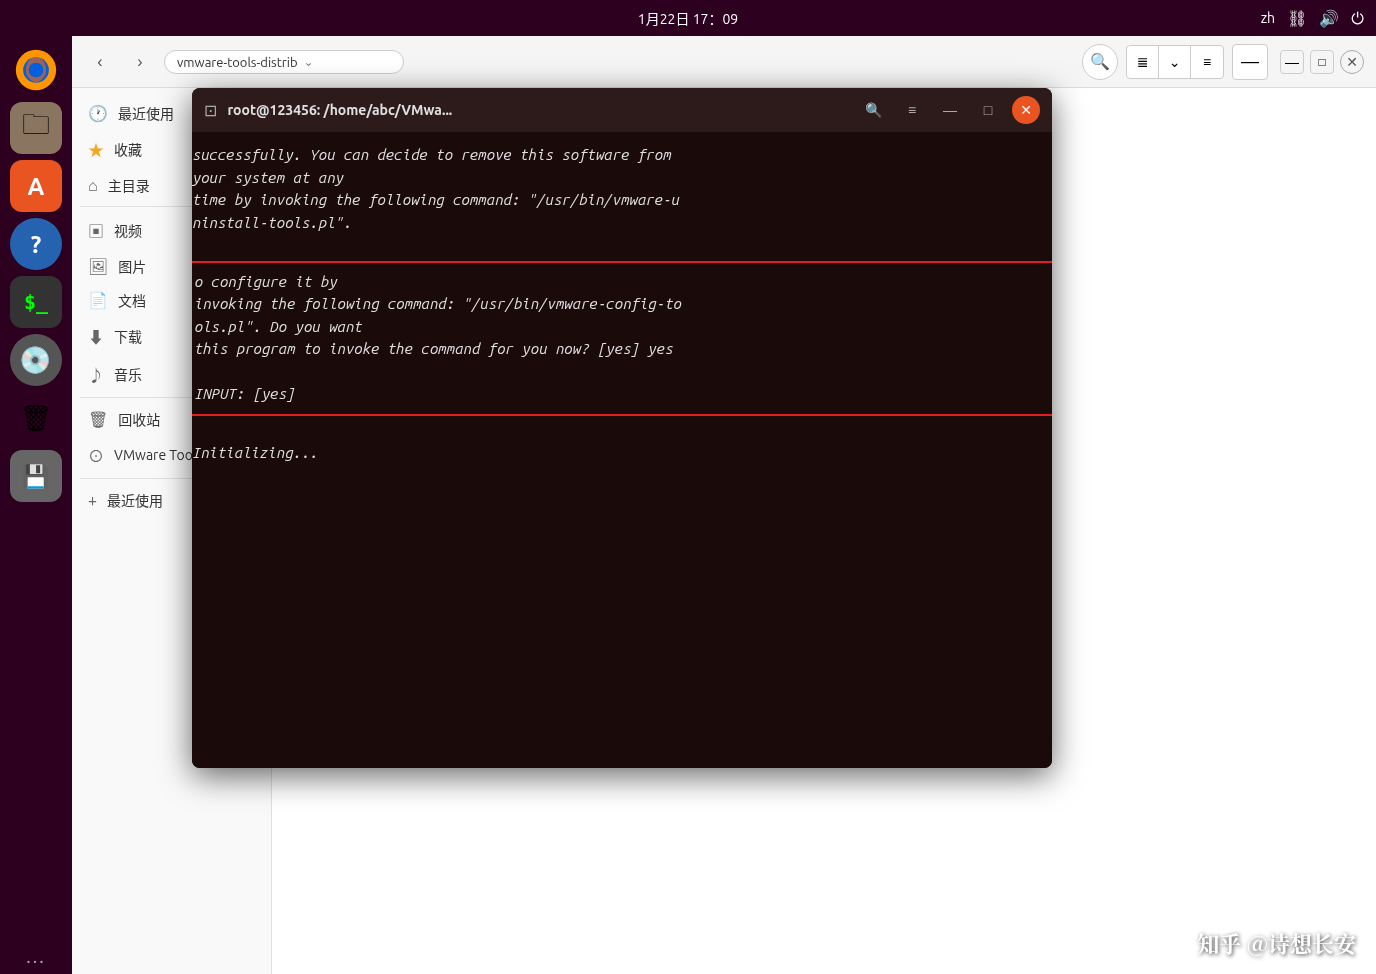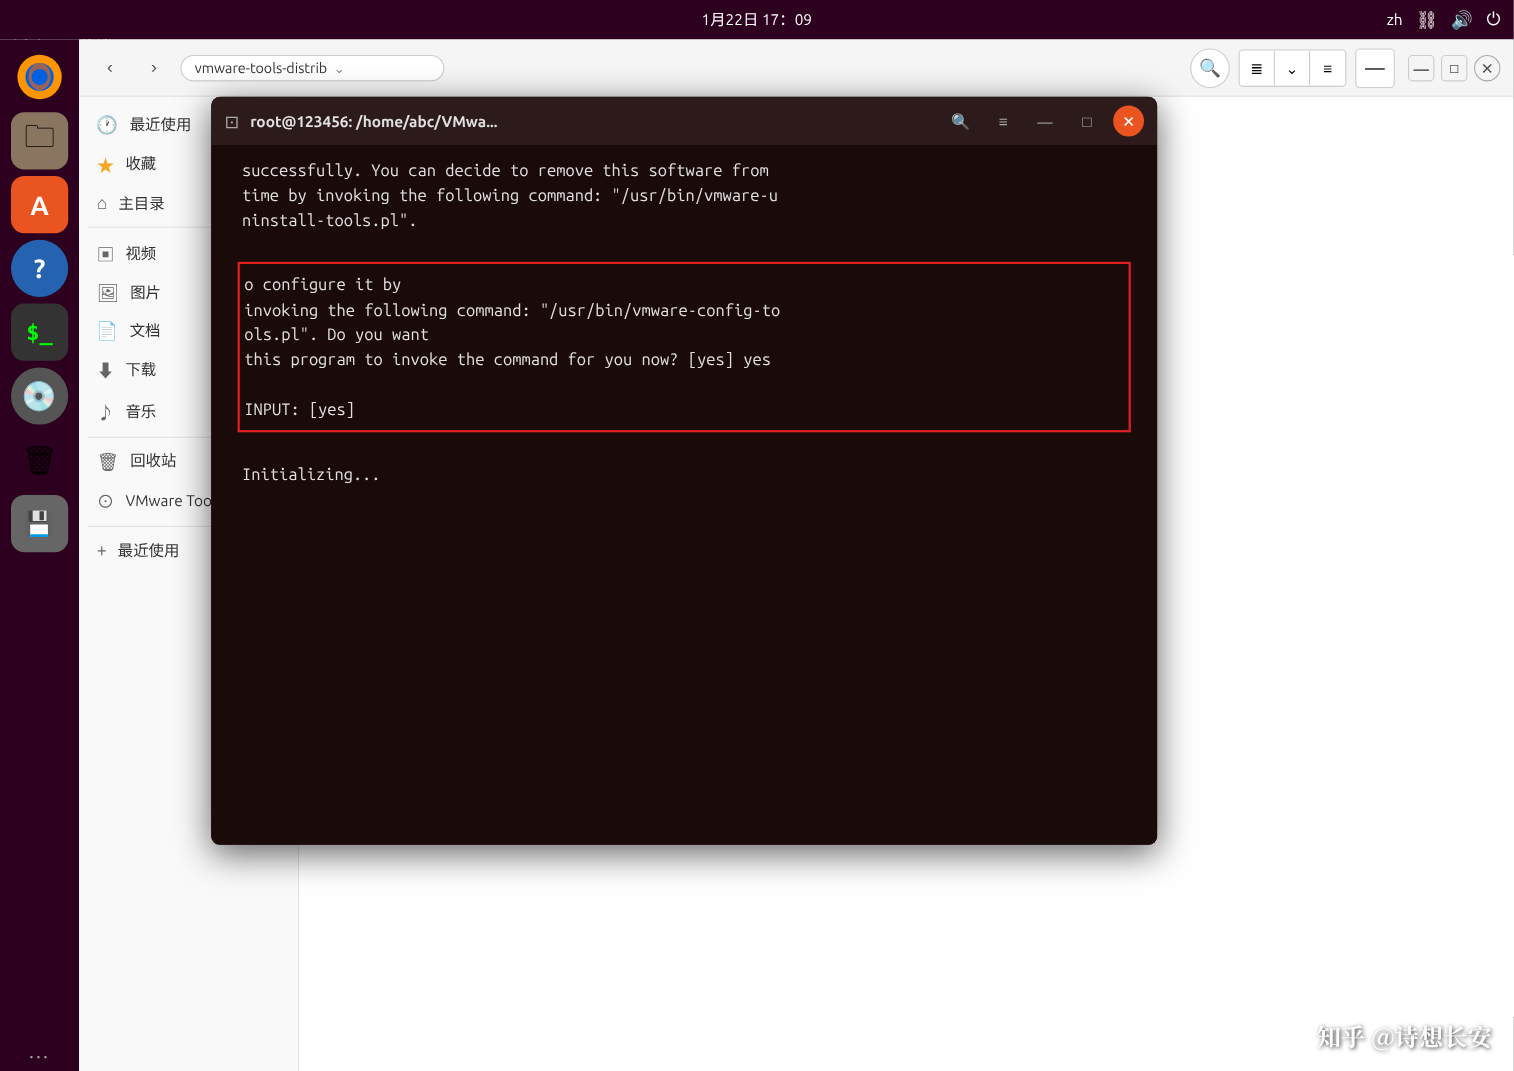--- a/index.html
+++ b/index.html
@@ -289,22 +289,23 @@
     }
 
     
     .terminal-content {
       height: calc(100% - 44px);
       background: #1a0a0a;
       color: #e0e0e0;
       font-family: 'Ubuntu Mono', 'Courier New', monospace;
       font-size: 15px;
       line-height: 1.5;
-      padding: 12px 28px;
+      padding: 12px 0;
       overflow: hidden;
+      font-style: italic;
     }
     .term-text { white-space: pre; }
     .term-highlight-box {
       border: 2px solid #e02020;
       padding: 8px 4px;
       margin: 4px -4px;
     }
 
     
     .watermark {
@@ -516,20 +517,21 @@
         <span class="term-title">root@123456: /home/abc/VMwa...</span>
         <button class="term-btn">🔍</button>
         <button class="term-btn">≡</button>
         <button class="term-btn">—</button>
         <button class="term-btn">□</button>
         <button class="term-close-btn">✕</button>
       </div>
 
       <div class="terminal-content">
         <div class="term-text">successfully. You can decide to remove this software from</div>
+        <div class="term-text">your system at any</div>
         <div class="term-text">time by invoking the following command: "/usr/bin/vmware-u</div>
         <div class="term-text">ninstall-tools.pl".</div>
         <div class="term-text">&nbsp;</div>
         <div class="term-highlight-box">
           <div class="term-text">o configure it by</div>
           <div class="term-text">invoking the following command: "/usr/bin/vmware-config-to</div>
           <div class="term-text">ols.pl". Do you want</div>
           <div class="term-text">this program to invoke the command for you now? [yes] yes</div>
           <div class="term-text">&nbsp;</div>
           <div class="term-text">INPUT: [yes]</div>

